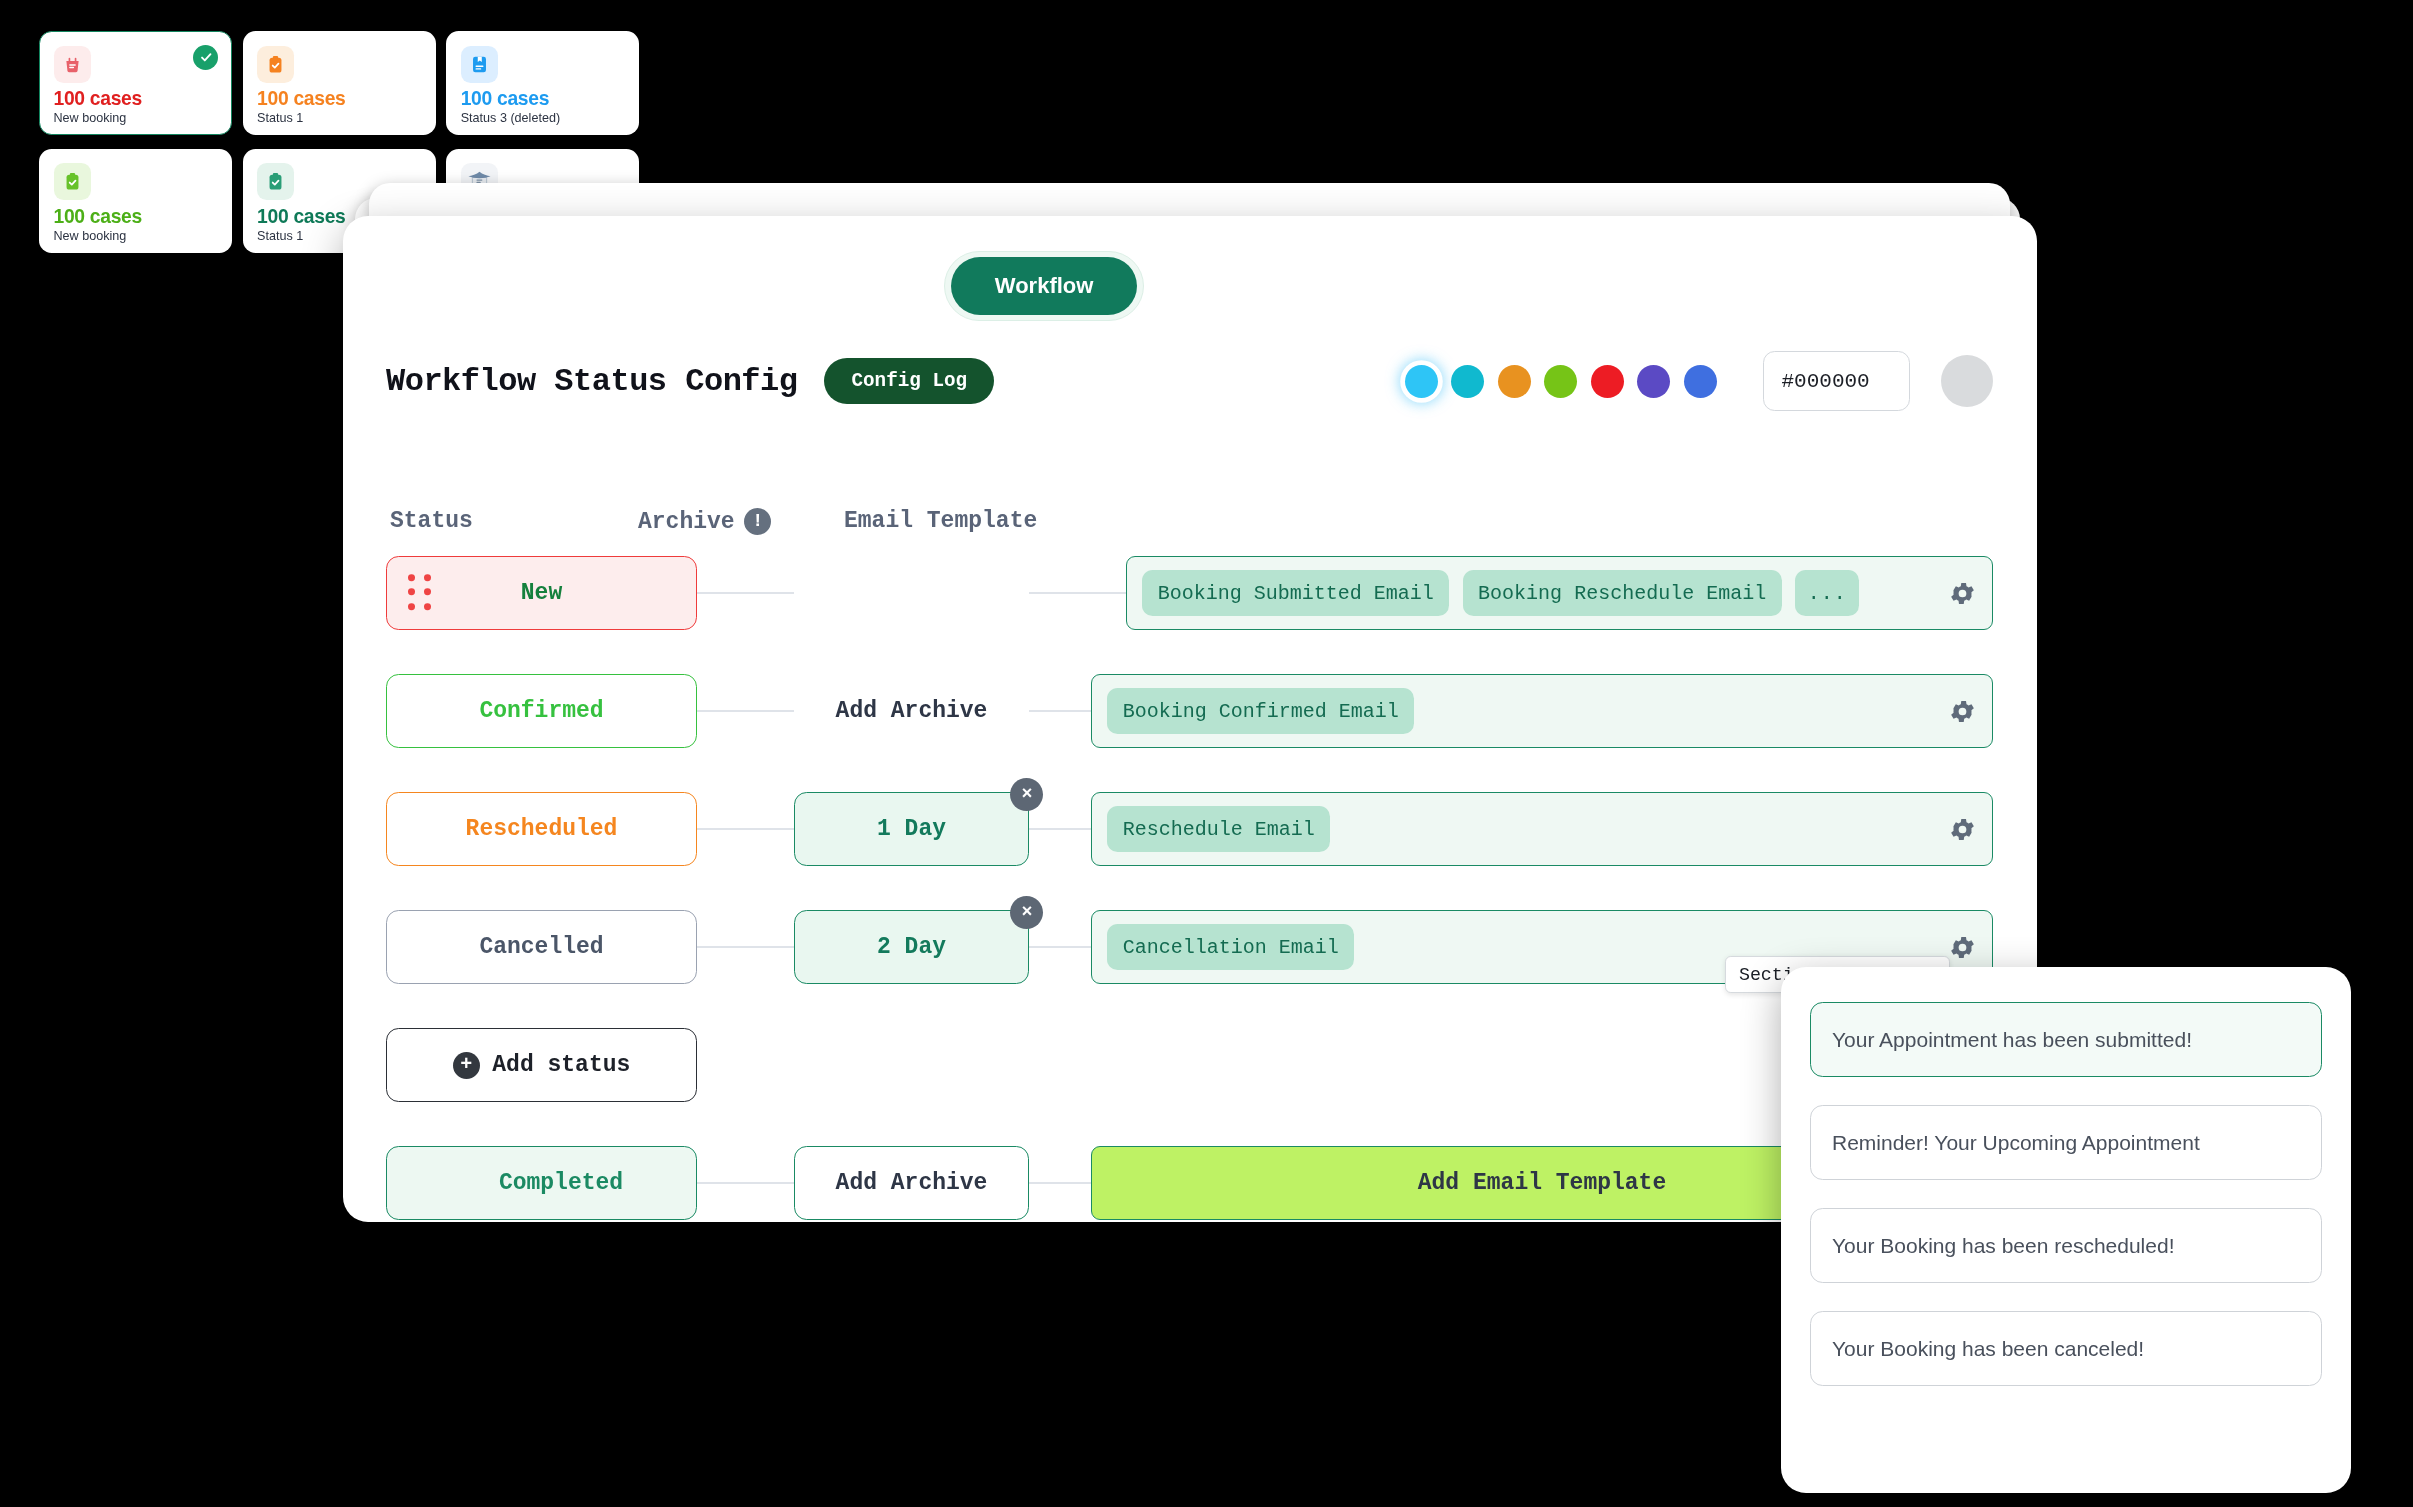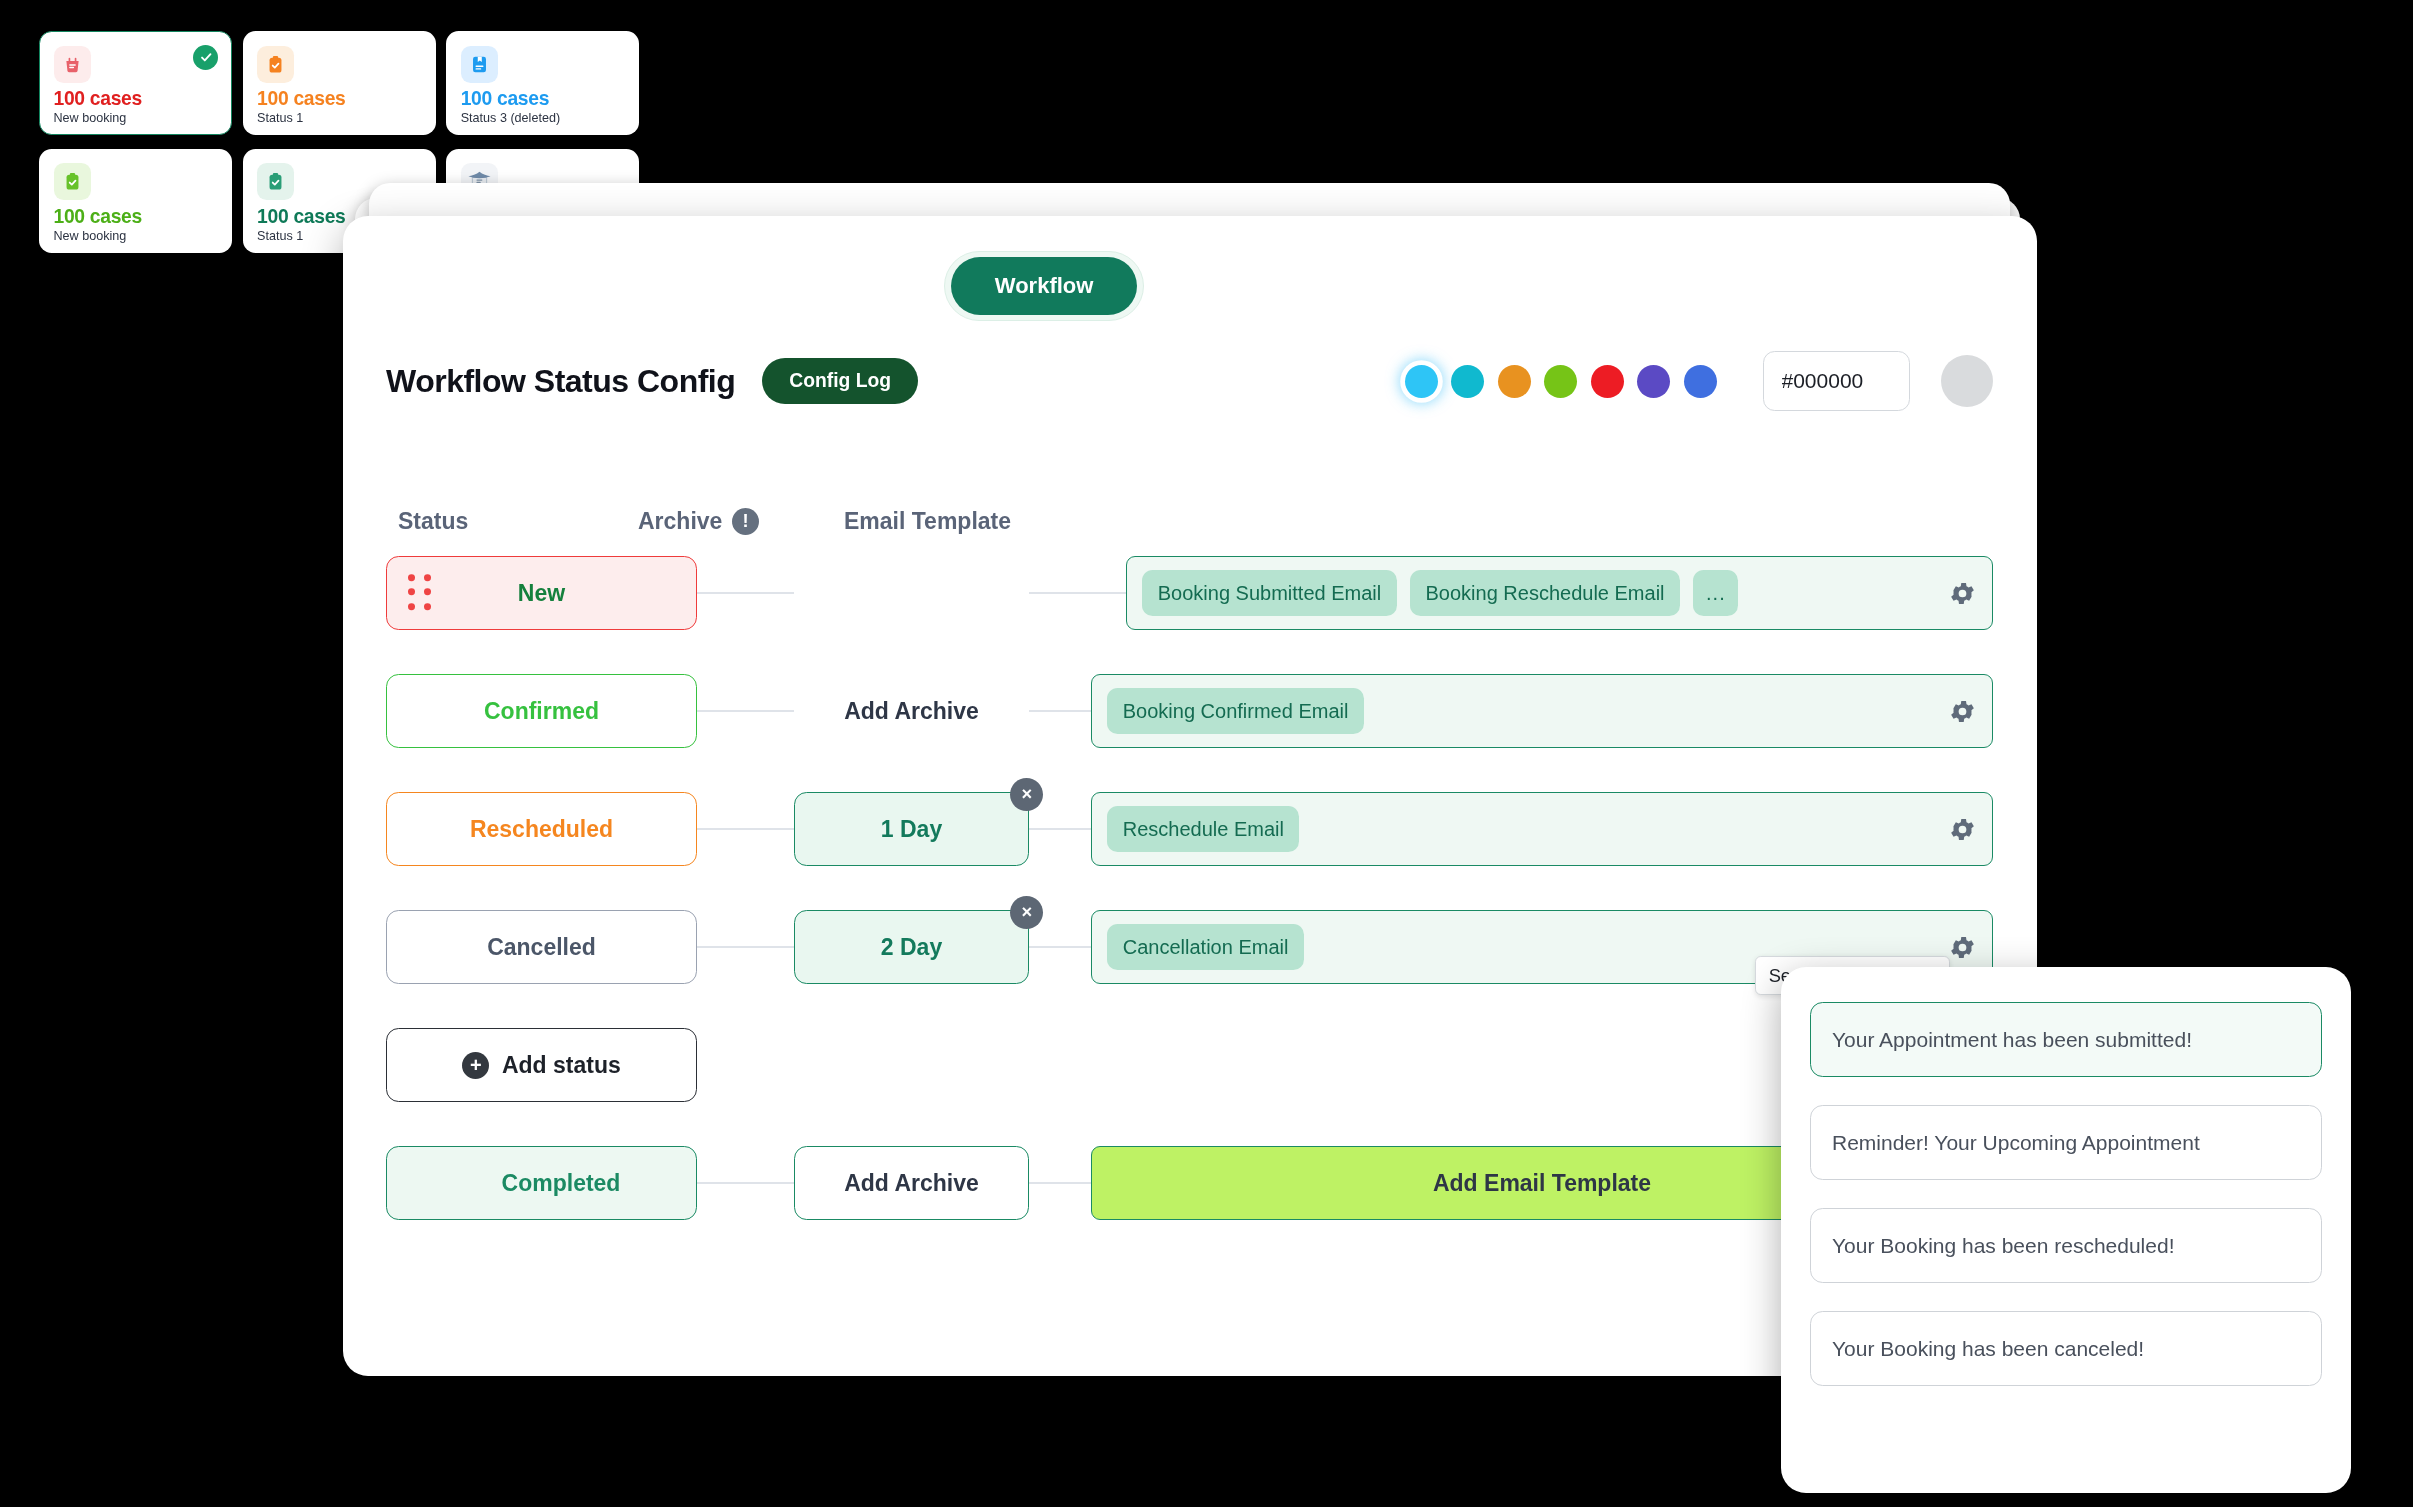--- a/index.html
+++ b/index.html
@@ -45,24 +45,25 @@
     position: absolute; right: 12.6px; top: 12.6px;
     width: 25px; height: 25px; border-radius: 50%;
     background: #18a06a;
     display: flex; align-items: center; justify-content: center;
   }
 
   
   .main-window {
     position: absolute;
     left: 343px; top: 216px;
-    width: 1694px; height: 1160px;
+    width: 1694px; height: 1006px;
     background: #ffffff;
     border-radius: 25px;
     box-shadow: 0 13.5px 42px rgba(0,0,0,0.30);
+    font-family: Liberation Mono, monospace;
   }
   
   .sheet {
     position: absolute;
     background: #ffffff;
     border-radius: 21px;
     box-shadow: 0 3.9px 15.4px rgba(0,0,0,0.25);
   }
   .sheet.s1 { left: 355px; top: 198px; width: 1665px; height: 1006px; }
   .sheet.s2 { left: 369px; top: 183px; width: 1641px; height: 1006px; }
@@ -133,21 +134,21 @@
   
   .col-heads {
     position: absolute; top: 292px; left: 43px; width: 1607px;
     height: 39px;
   }
   .col-head {
     position: absolute;
     font-size: 23px; font-weight: 700; color: #5a6478;
     display: flex; align-items: center; gap: 9.7px;
   }
-  .ch-status { left: 12px; }
+  .ch-status { left: 4px; }
   .ch-archive { left: 252px; }
   .ch-email { left: 458px; }
   .info-badge {
     width: 27px; height: 27px; border-radius: 50%;
     background: #65707f; color: #fff;
     font-size: 18.3px; font-weight: 700;
     display: flex; align-items: center; justify-content: center;
     line-height: 1; cursor: pointer;
   }
 

